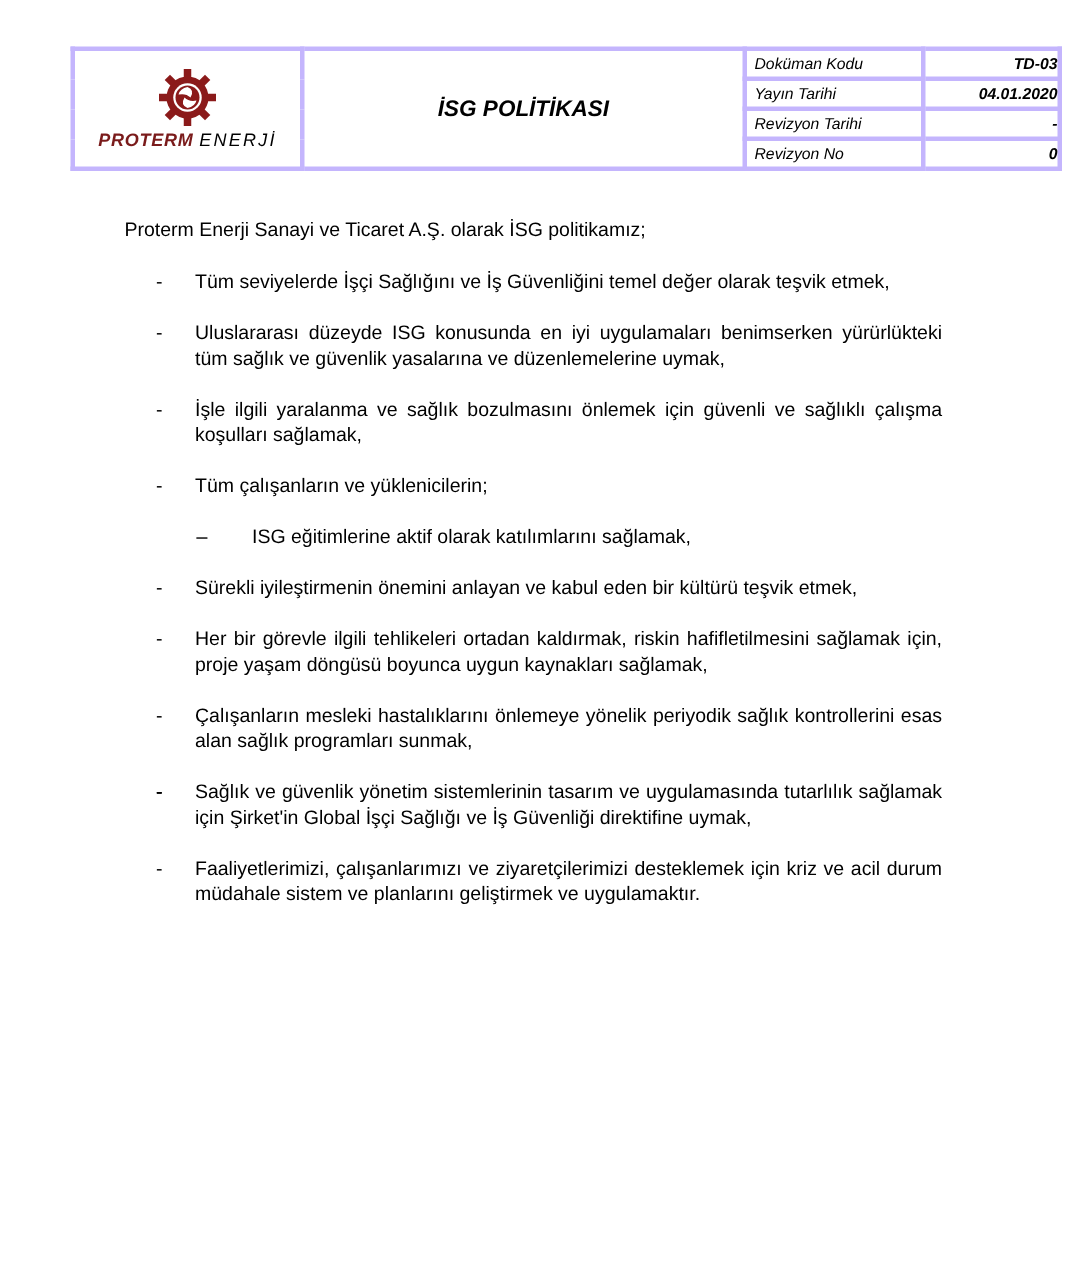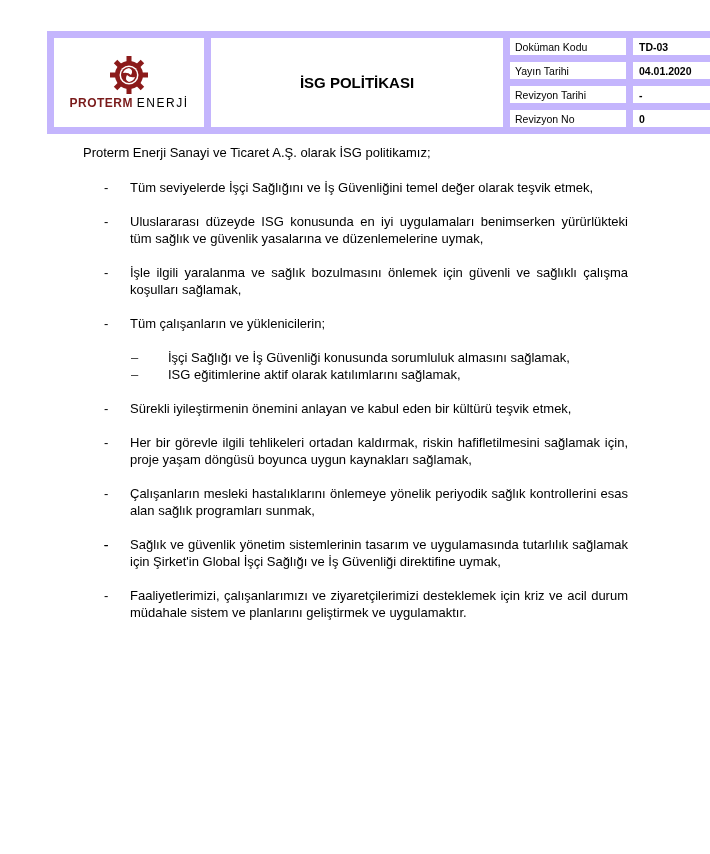--- a/index.html
+++ b/index.html
@@ -1,25 +1,25 @@
 <!DOCTYPE html>
 <html><head>
 <meta charset="utf-8">
 <style>
   html, body { margin: 0; padding: 0; background: #ffffff; }
   body { width: 710px; height: 854px; position: relative; overflow: hidden;
          font-family: "Liberation Sans", sans-serif; color: #000; }
   .header-table { position: absolute; left: 47px; top: 31px; width: 641px; height: 71px;
                   border-collapse: collapse; table-layout: fixed; }
-  .header-table td { border: 7px solid #c4b5fd; padding: 0; }
+  .header-table td { border: 3px solid #c4b5fd; padding: 0; font-style: italic; }
   .logo-cell { width: 150px; text-align: center; vertical-align: middle; }
   .title-cell { width: 292px; text-align: center; vertical-align: middle;
                 font-weight: bold; font-size: 15px; }
   .meta-label { width: 111px; font-size: 10.5px; padding-left: 5px !important; height: 17px; }
-  .meta-value { width: 82px; font-size: 10.5px; font-weight: bold; padding-left: 6px !important; }
+  .meta-value { width: 82px; font-size: 10.5px; font-weight: bold; padding-left: 6px !important; text-align: right; }
   .logo-wrap { display: flex; flex-direction: column; align-items: center; justify-content: center; }
   .logo-text { font-size: 12px; letter-spacing: 0.5px; color: #7a1b1b; margin-top: 1px; white-space: nowrap; }
   .logo-text .a { font-weight: bold; }
   .logo-text .b { color: #000000; letter-spacing: 1.5px; }
   .content { position: absolute; left: 83px; top: 144px; width: 545px; font-size: 13px; line-height: 17px; }
   .intro { margin: 0 0 18px 0; }
   ul.main { list-style: none; padding: 0; margin: 0; }
   ul.main > li { position: relative; padding-left: 47px; margin-bottom: 17px; text-align: justify; }
   ul.main > li .dash { position: absolute; left: 21px; top: 0; }
   ul.sub { list-style: none; padding: 0; margin: 17px 0 0 0; }
@@ -80,21 +80,21 @@
   <p class="intro">Proterm Enerji Sanayi ve Ticaret A.Ş. olarak İSG politikamız;</p>
   <ul class="main">
     <li><span class="dash">-</span><span>Tüm seviyelerde İşçi Sağlığını ve İş Güvenliğini temel değer olarak teşvik etmek,</span></li>
     <li><span class="dash">-</span><span>Uluslararası düzeyde ISG konusunda en iyi uygulamaları benimserken yürürlükteki tüm sağlık ve güvenlik yasalarına ve düzenlemelerine uymak,</span></li>
     <li><span class="dash">-</span><span>İşle ilgili yaralanma ve sağlık bozulmasını önlemek için güvenli ve sağlıklı çalışma koşulları sağlamak,</span></li>
     <li style="padding-left:0;">
       <div style="position:relative;padding-left:47px;">
         <span class="dash">-</span><span>Tüm çalışanların ve yüklenicilerin;</span>
       </div>
       <ul class="sub">
-        <li><span class="dash">–</span><span>İşçi Sağlığı ve İş Güvenliği konusunda sorumluluk almasını sağlamak,</span></li>
+        <li><span class="dash">–</span></li>
         <li><span class="dash">–</span><span>ISG eğitimlerine aktif olarak katılımlarını sağlamak,</span></li>
       </ul>
     </li>
     <li><span class="dash">-</span><span>Sürekli iyileştirmenin önemini anlayan ve kabul eden bir kültürü teşvik etmek,</span></li>
     <li><span class="dash">-</span><span>Her bir görevle ilgili tehlikeleri ortadan kaldırmak, riskin hafifletilmesini sağlamak için, proje yaşam döngüsü boyunca uygun kaynakları sağlamak,</span></li>
     <li><span class="dash">-</span><span>Çalışanların mesleki hastalıklarını önlemeye yönelik periyodik sağlık kontrollerini esas alan sağlık programları sunmak,</span></li>
     <li><span class="dash">-</span></li>
     <li><span class="dash">-</span></li>
     <li><span class="dash">-</span><span>Sağlık ve güvenlik yönetim sistemlerinin tasarım ve uygulamasında tutarlılık sağlamak için Şirket'in Global İşçi Sağlığı ve İş Güvenliği direktifine uymak,</span></li>
     <li><span class="dash">-</span><span>Faaliyetlerimizi, çalışanlarımızı ve ziyaretçilerimizi desteklemek için kriz ve acil durum müdahale sistem ve planlarını geliştirmek ve uygulamaktır.</span></li>

